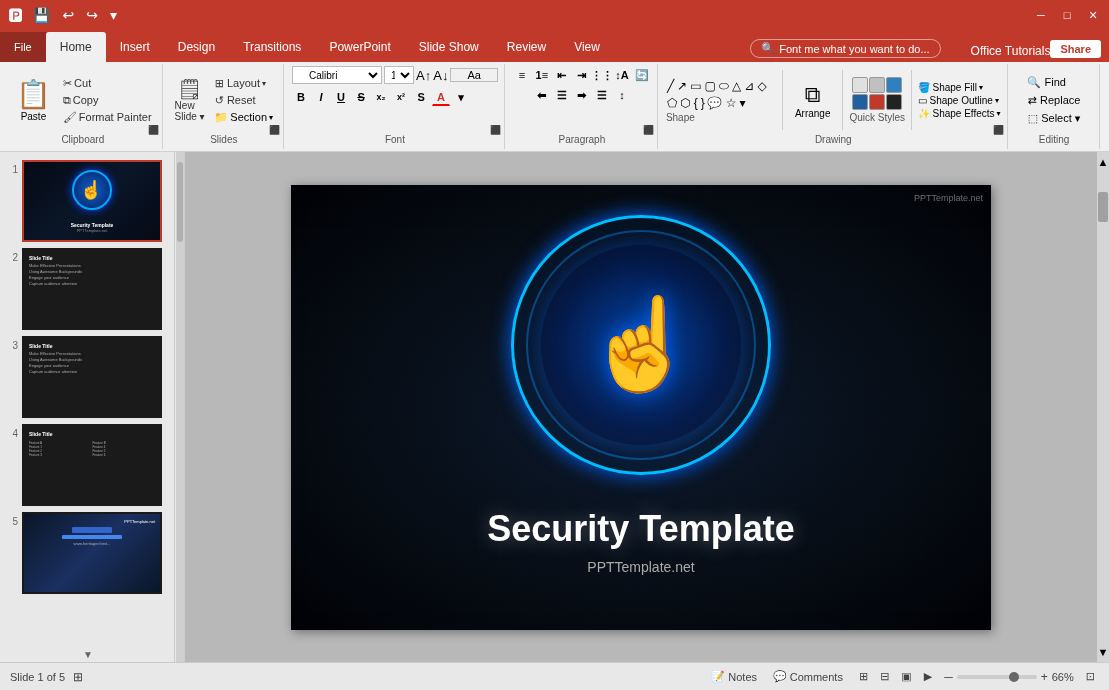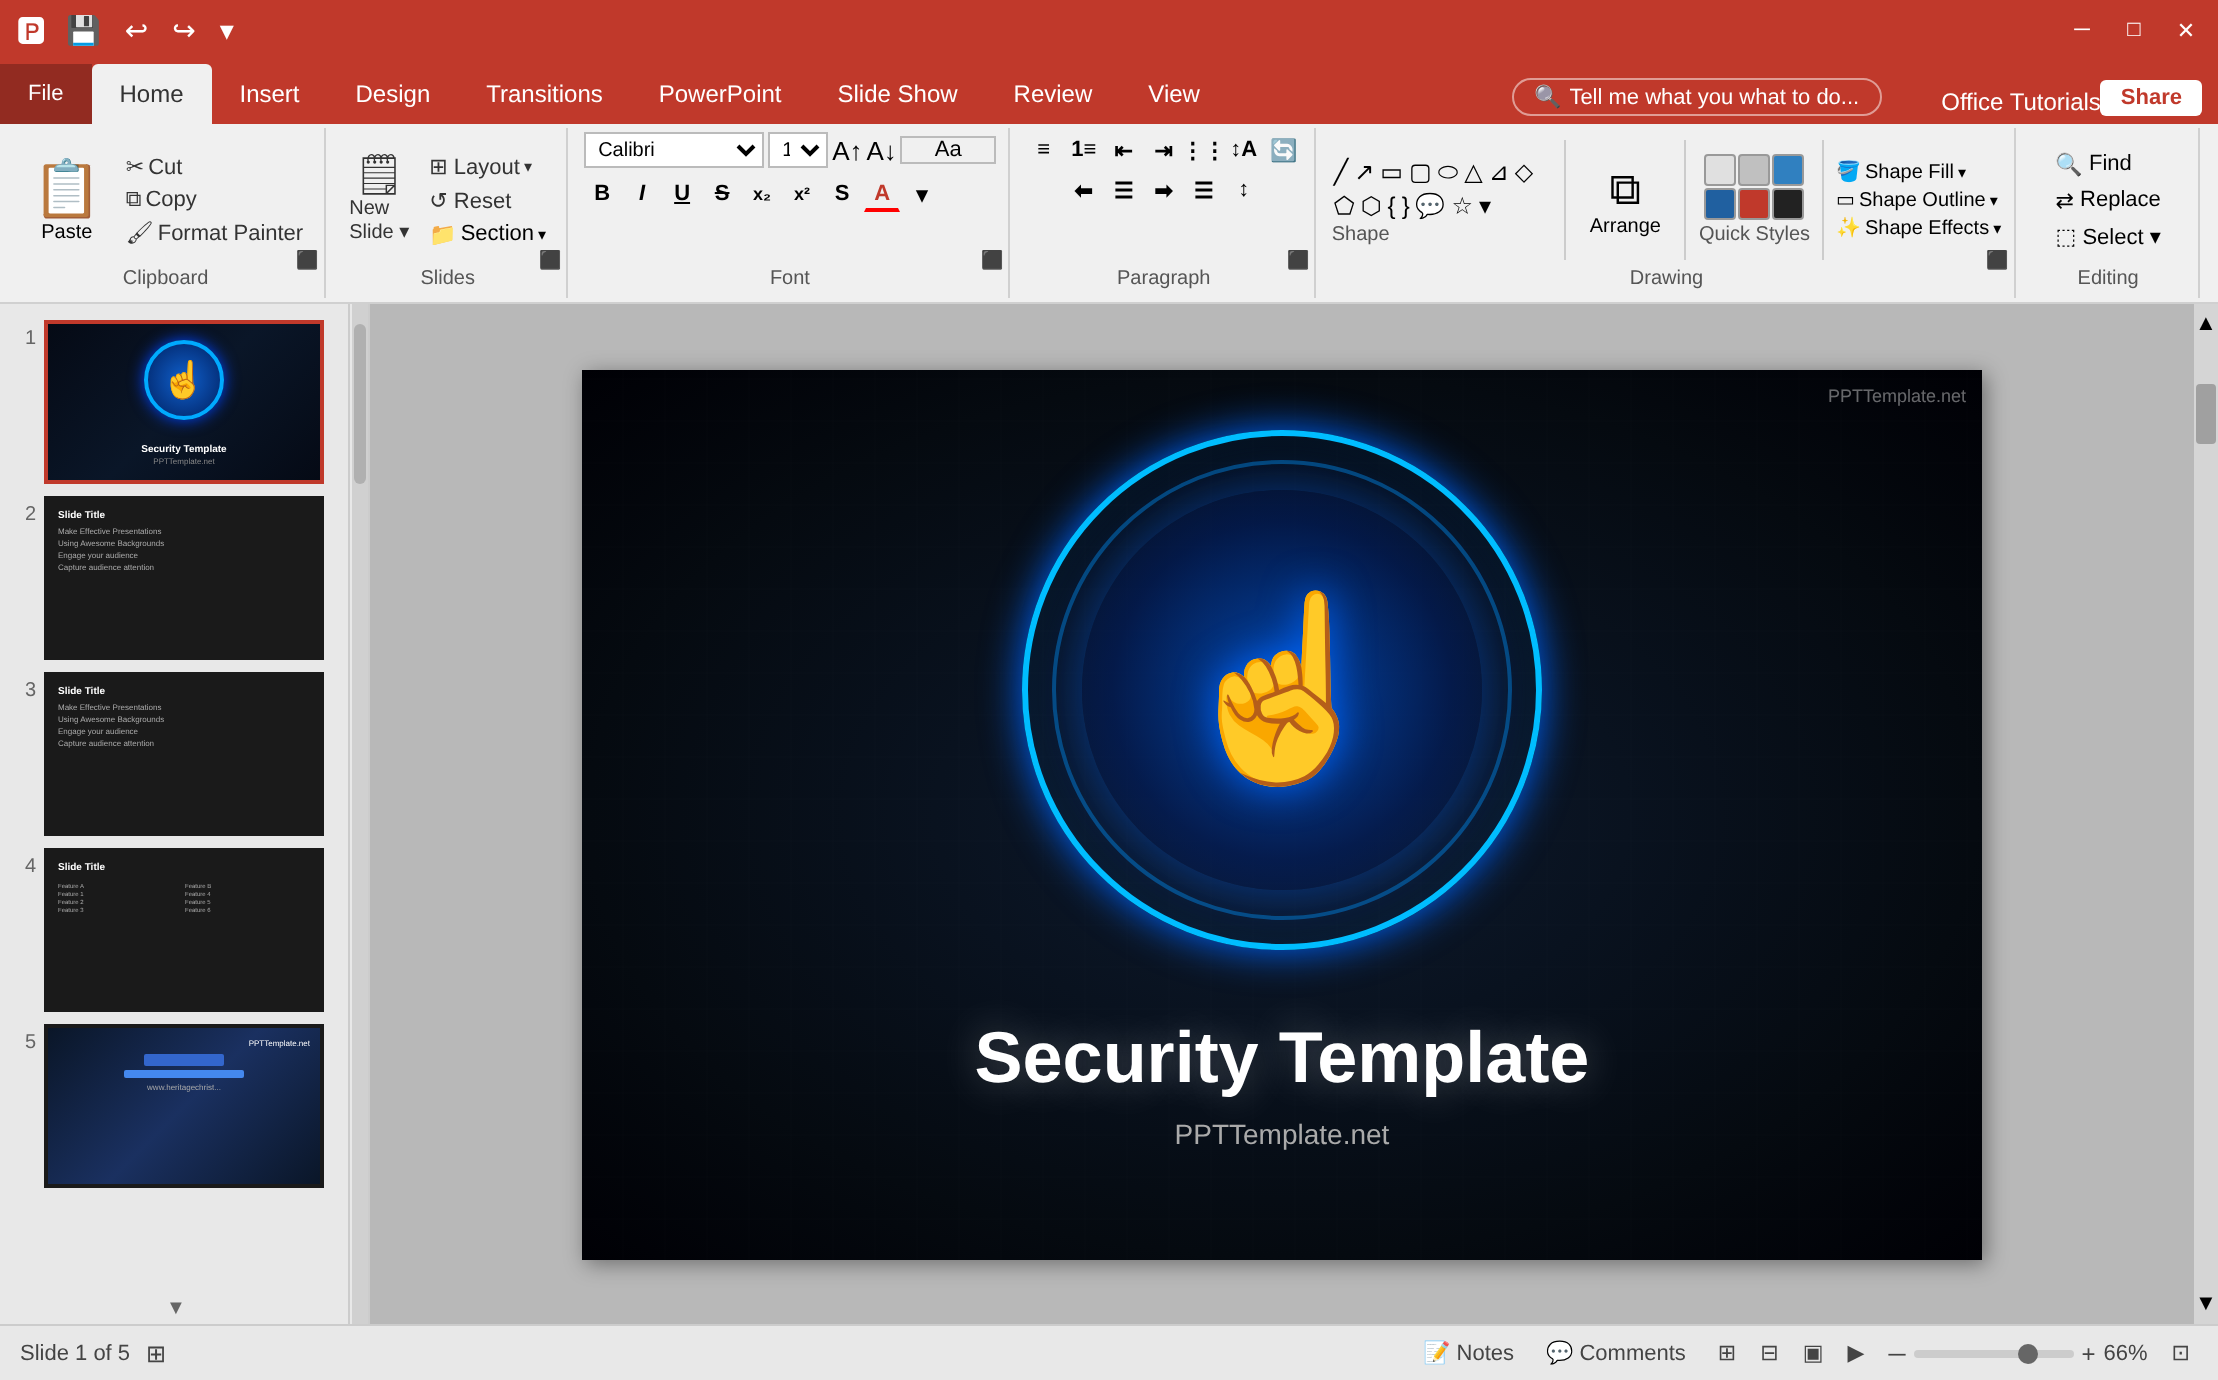--- a/index.html
+++ b/index.html
@@ -35,21 +35,21 @@
     .divider-v { width: 1px; background: #ccc; margin: 4px 2px; align-self: stretch; }
 
     .clipboard-group { min-width: 80px; }
     .paste-btn { display: flex; flex-direction: column; align-items: center; padding: 2px 6px; cursor: pointer; border-radius: 2px; }
     .paste-icon { font-size: 28px; }
 
     .slides-group { min-width: 100px; }
 
     .font-group { min-width: 160px; }
     .font-row { display: flex; align-items: center; gap: 2px; margin-bottom: 2px; }
-    .font-select { width: 90px; height: 18px; font-size: 10px; border: 1px solid #bbb; padding: 0 2px; background: white; }
+    .font-select { width: 90px; height: 18px; font-size: 10px; border: 1px solid #bbb; padding: 0 12px; background: white; }
     .font-size-select { width: 30px; height: 18px; font-size: 10px; border: 1px solid #bbb; padding: 0 2px; background: white; }
     .fmt-btn { width: 18px; height: 18px; display: flex; align-items: center; justify-content: center; border: 1px solid transparent; cursor: pointer; font-size: 11px; font-weight: bold; }
 
     .paragraph-group { min-width: 120px; }
     .drawing-group { min-width: 200px; }
     .editing-group { min-width: 90px; }
 
     
     .group-expand { position: absolute; bottom: 14px; right: 2px; font-size: 9px; color: #666; cursor: pointer; }
 
@@ -139,21 +139,21 @@
   <div class="tab-item active">Home</div>
   <div class="tab-item">Insert</div>
   <div class="tab-item">Design</div>
   <div class="tab-item">Transitions</div>
   <div class="tab-item">PowerPoint</div>
   <div class="tab-item">Slide Show</div>
   <div class="tab-item">Review</div>
   <div class="tab-item">View</div>
   <div class="tell-me">
     <span>🔍</span>
-    <span>Tell me what you what to do...</span>
+    <span>Font me what you want to do...</span>
   </div>
   <div class="office-tutorials-btn">Office Tutorials</div>
   <div class="share-btn">Share</div>
 </div>
 
 <div class="ribbon">
 
   <div class="ribbon-group clipboard-group">
     <div class="ribbon-group-content">
       <div class="paste-btn">

